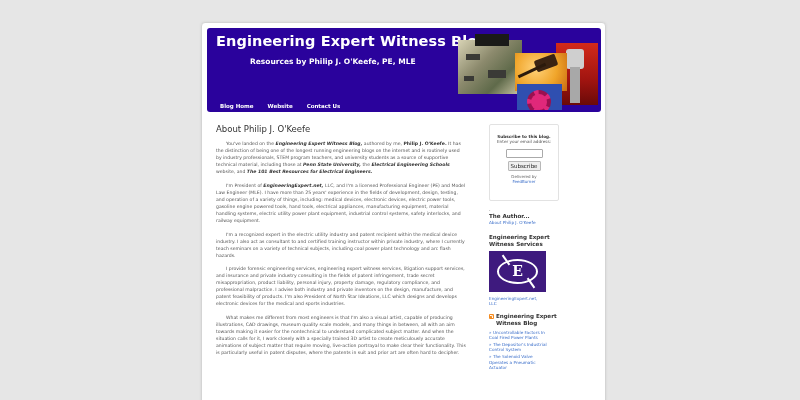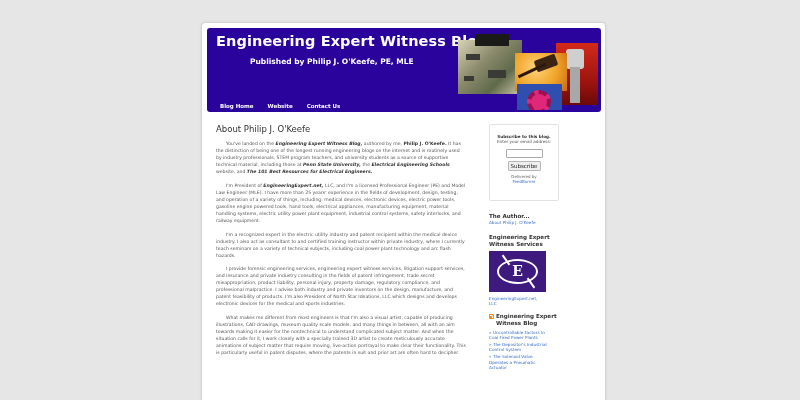--- a/index.html
+++ b/index.html
@@ -71,21 +71,21 @@
   #feed-icon::after { content:""; position:absolute; left:1px; top:1px; width:2px; height:2px; border-top:1px solid #fff; border-right:1px solid #fff; border-radius: 0 2px 0 0; }
   #feed-list { margin-top: 3px; width: 60px; }
   .feed-item { font-size: 4.2px; color: #3a6ec9; line-height: 5.2px; margin-bottom: 2px; }
 </style>
 </head>
 <body>
 
 <div id="page">
   <div id="header">
     <div id="blog-title">Engineering Expert Witness Blog</div>
-    <div id="blog-subtitle">Published by Philip J. O'Keefe, PE, MLE</div>
+    <div id="blog-subtitle">Resources by Philip J. O'Keefe, PE, MLE</div>
     <div id="nav">
       <a class="nav-link">Blog Home</a>
       <a class="nav-link">Website</a>
       <a class="nav-link">Contact Us</a>
     </div>
     <div id="collage">
       <div class="tile" id="t-board">
         <div class="chip" style="left:8px;top:14px;width:14px;height:6px;"></div>
         <div class="chip" style="left:30px;top:30px;width:18px;height:8px;"></div>
         <div class="chip" style="left:6px;top:36px;width:10px;height:5px;"></div>

